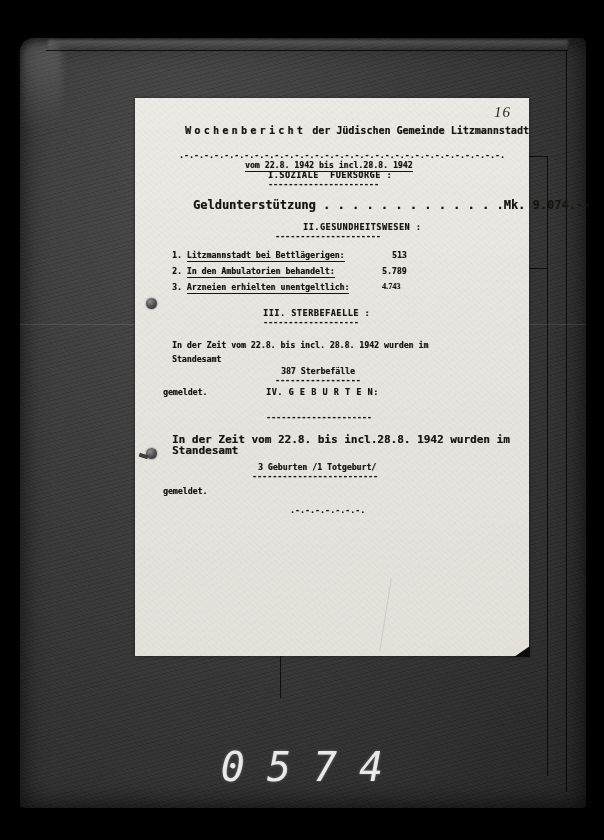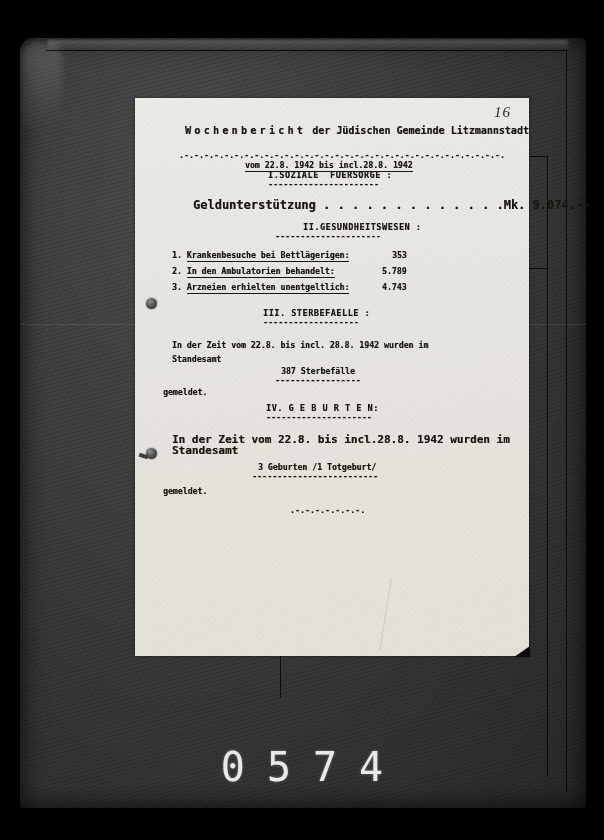--- a/index.html
+++ b/index.html
@@ -203,30 +203,30 @@
     position: absolute;
     left: 247px;
     font-family: "DejaVu Sans Mono", "Liberation Mono", monospace;
     font-weight: 700;
     font-size: 8.2px;
     color: #16150f;
     text-shadow: 0.4px 0.3px 0 rgba(40,38,30,0.55);
   }
   .val-1 { top: 152px; left: 257px; }
   .val-2 { top: 168px; }
-  .val-3 { top: 184px; }
+  .val-3 { top: 184px; font-family: Liberation Serif, serif; }
 
   .sec3-head   { left: 128px; top: 210px; }
   .sec3-dash   { left: 128px; top: 219px; }
   .body3       { left: 37px;  top: 240px; font-size: 8.2px; line-height: 14px; }
   .count3      { left: 146px; top: 268px; font-size: 8.2px; }
   .count3-dash { left: 140px; top: 277px; }
   .gemeldet3   { left: 28px;  top: 289px; font-size: 8.2px; }
 
-  .sec4-head   { left: 131px; top: 305px; }
+  .sec4-head   { left: 131px; top: 289px; }
   .sec4-dash   { left: 131px; top: 314px; }
   .body4       { left: 37px;  top: 336px; font-size: 11px; line-height: 11px; }
   .count4      { left: 123px; top: 364px; font-size: 8.2px; }
   .count4-dash { left: 117px; top: 373px; }
   .gemeldet4   { left: 28px;  top: 388px; font-size: 8.2px; }
 
   .end-rule    { left: 155px; top: 408px; font-size: 8px; letter-spacing: 0.2px; }
 
   
   .frame-counter {
@@ -234,20 +234,21 @@
     left: 0; right: 0;
     top: 744px;
     text-align: center;
     font-family: "DejaVu Sans Mono", "Liberation Mono", monospace;
     font-size: 40px;
     font-weight: 400;
     letter-spacing: 22px;
     text-indent: 22px;
     color: #e9e9e9;
     text-shadow: 0 0 3px rgba(255,255,255,0.3);
+    font-style: italic;
   }
 
   
   .footer {
     position: absolute;
     left: 0; bottom: 0;
     width: 604px;
     height: 24px;
     background: #000;
     display: flex;
@@ -296,22 +297,22 @@
     <div class="typed title-sub">vom 22.8. 1942 bis incl.28.8. 1942</div>
     <div class="typed dotdash-rule">.-.-.-.-.-.-.-.-.-.-.-.-.-.-.-.-.-.-.-.-.-.-.-.-.-.-.-.-.-.-.-.-.</div>
 
     <div class="typed h-sec sec1-head">I.SOZIALE  FUERSORGE :</div>
     <div class="typed dash-rule sec1-dash">----------------------</div>
     <div class="typed geld"><span>Geldunterstützung</span><span> . . . . . . . . . . . . .</span><span>Mk. 9.074.--</span></div>
 
     <div class="typed h-sec sec2-head">II.GESUNDHEITSWESEN :</div>
     <div class="typed dash-rule sec2-dash">---------------------</div>
 
-    <div class="typed item item-1"><span>1.</span><span> </span><span class="item-label">Krankenbesuche bei Bettlägerigen:</span></div>
-    <div class="item-val val-1">353</div>
+    <div class="typed item item-1"><span>1.</span><span> </span><span class="item-label">Litzmannstadt bei Bettlägerigen:</span></div>
+    <div class="item-val val-1">513</div>
 
     <div class="typed item item-2"><span>2.</span><span> </span><span class="item-label">In den Ambulatorien behandelt:</span></div>
     <div class="item-val val-2">5.789</div>
 
     <div class="typed item item-3"><span>3.</span><span> </span><span class="item-label">Arzneien erhielten unentgeltlich:</span></div>
     <div class="item-val val-3">4.743</div>
 
     <div class="typed h-sec sec3-head">III. STERBEFAELLE :</div>
     <div class="typed dash-rule sec3-dash">-------------------</div>
     <div class="typed body3">In der Zeit vom 22.8. bis incl. 28.8. 1942 wurden im

